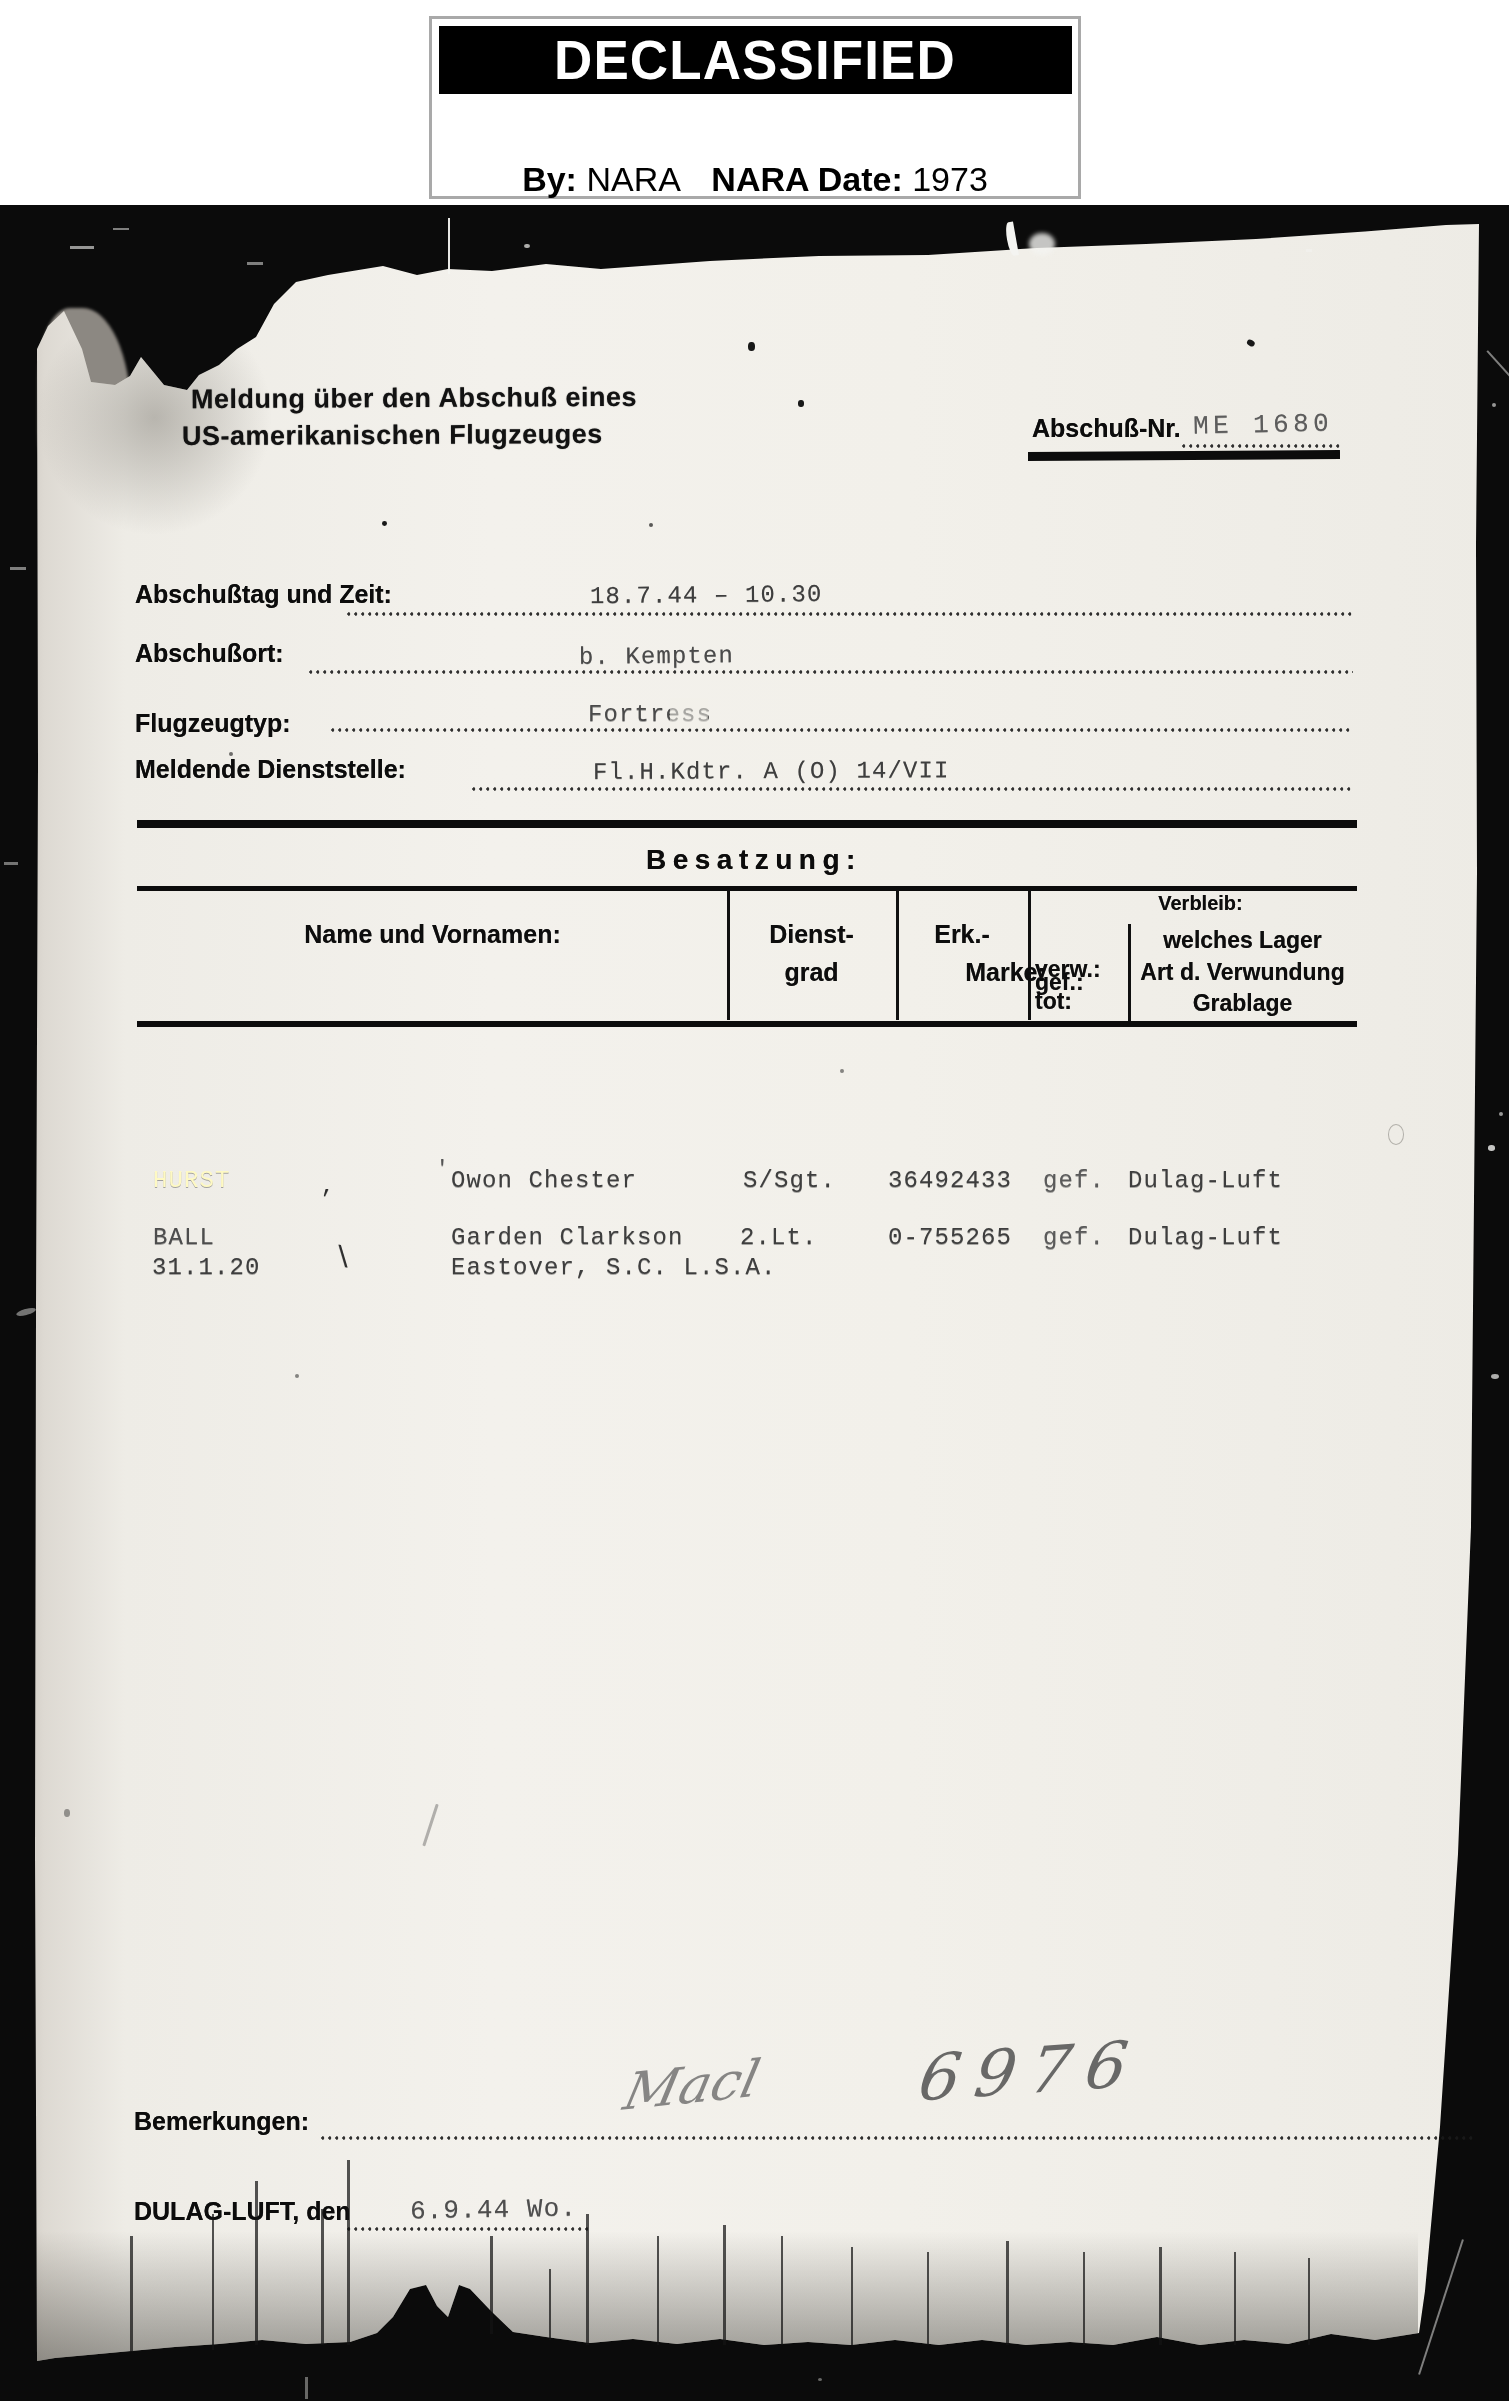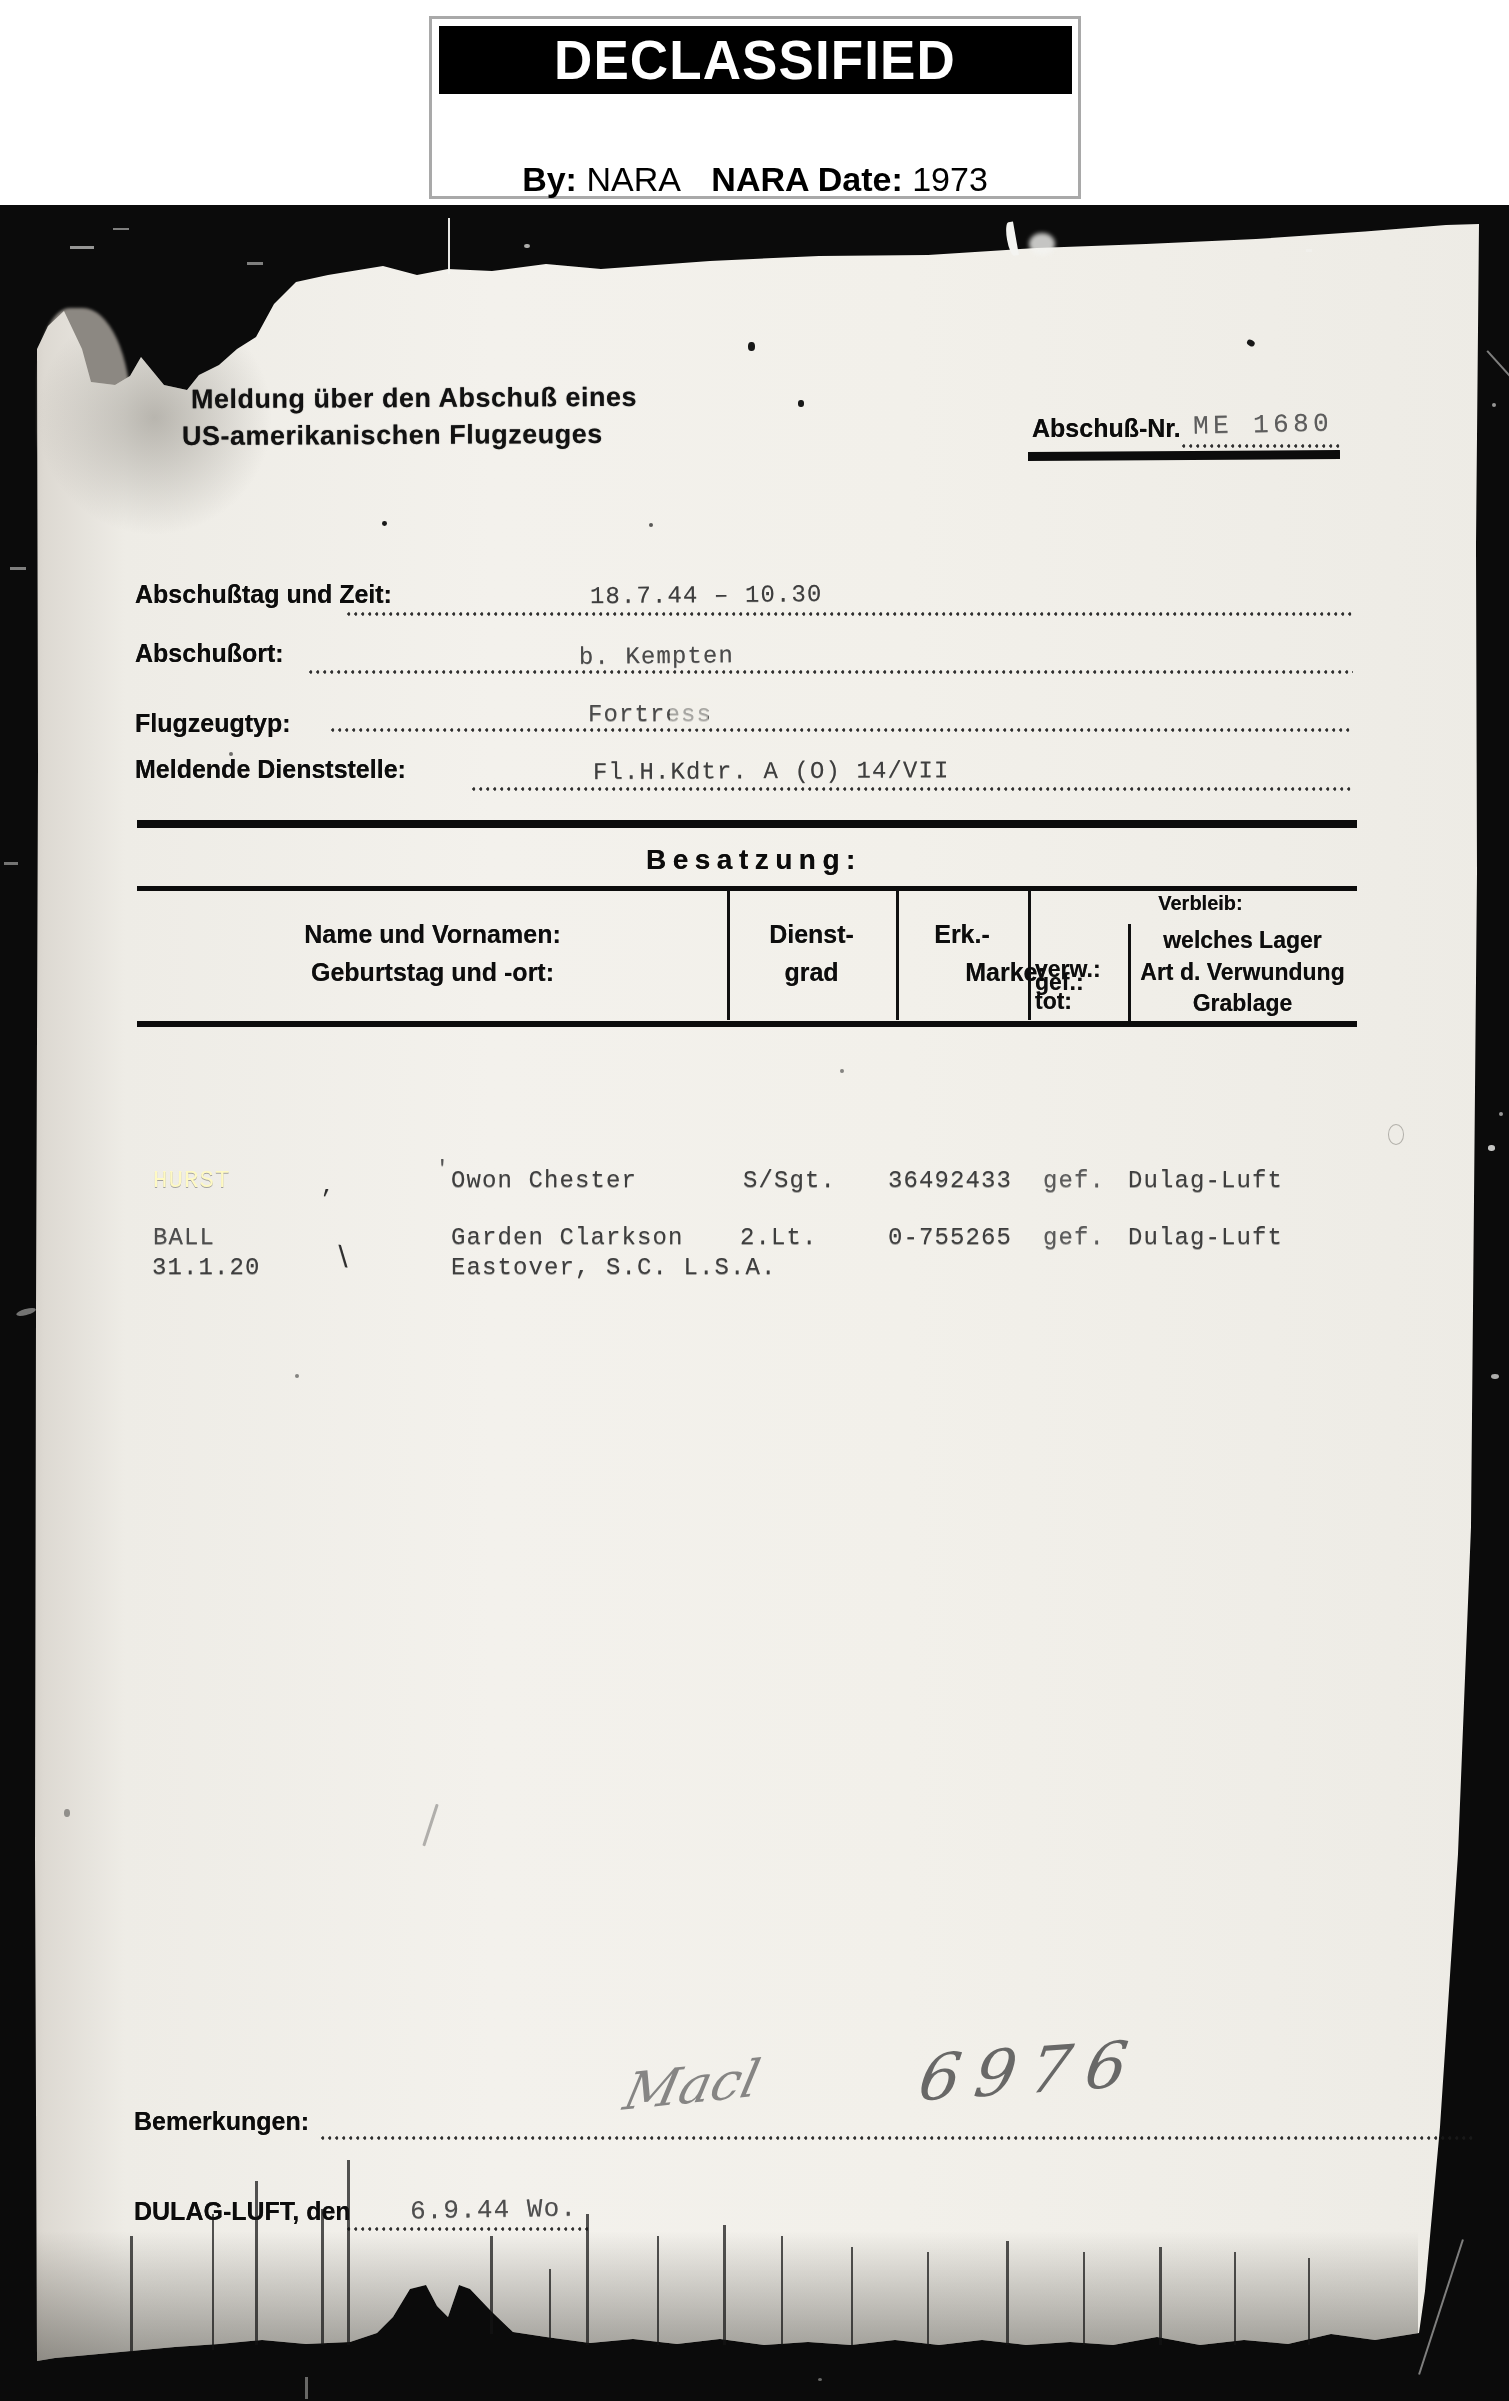--- a/index.html
+++ b/index.html
@@ -112,21 +112,20 @@
     <div class="lbl" style="left:646px;top:626px;font-size:28px;letter-spacing:6.5px;">Besatzung:</div>
     <div class="rule" style="left:137px;top:668px;width:1220px;height:4.9px;"></div>
     <div class="rule" style="left:137px;top:803px;width:1220px;height:6px;"></div>
 
     <div class="vline" style="left:727px;top:672px;height:130px;"></div>
     <div class="vline" style="left:896px;top:672px;height:130px;"></div>
     <div class="vline" style="left:1028px;top:672px;height:130px;"></div>
     <div class="vline" style="left:1128px;top:706px;height:97px;"></div>
 
     <div class="hdr" style="left:138px;top:702px;width:589px;">Name und Vornamen:</div>
-    <div class="hdr" style="left:138px;top:740px;width:589px;">Geburtstag und -ort:</div>
     <div class="hdr" style="left:727px;top:702px;width:169px;">Dienst-</div>
     <div class="hdr" style="left:727px;top:740px;width:169px;">grad</div>
     <div class="hdr" style="left:896px;top:702px;width:132px;">Erk.-</div>
     <div class="hdr" style="left:896px;top:740px;width:125px;padding-left:47px;">Marke:</div>
     <div class="hdr hdrS" style="left:1035px;top:707px;text-align:left;margin-top:44px;">gef.:</div>
     <div class="hdr hdrS" style="left:1035px;top:738px;text-align:right;">verw.:</div>
     <div class="hdr hdrS" style="left:1035px;top:770px;text-align:left;">tot:</div>
     <div class="hdr" style="left:1086px;top:674px;width:229px;font-size:20px;">Verbleib:</div>
     <div class="hdr hdrS" style="left:1128px;top:709px;width:229px;">welches Lager</div>
     <div class="hdr hdrS" style="left:1128px;top:741px;width:229px;">Art d. Verwundung</div>

